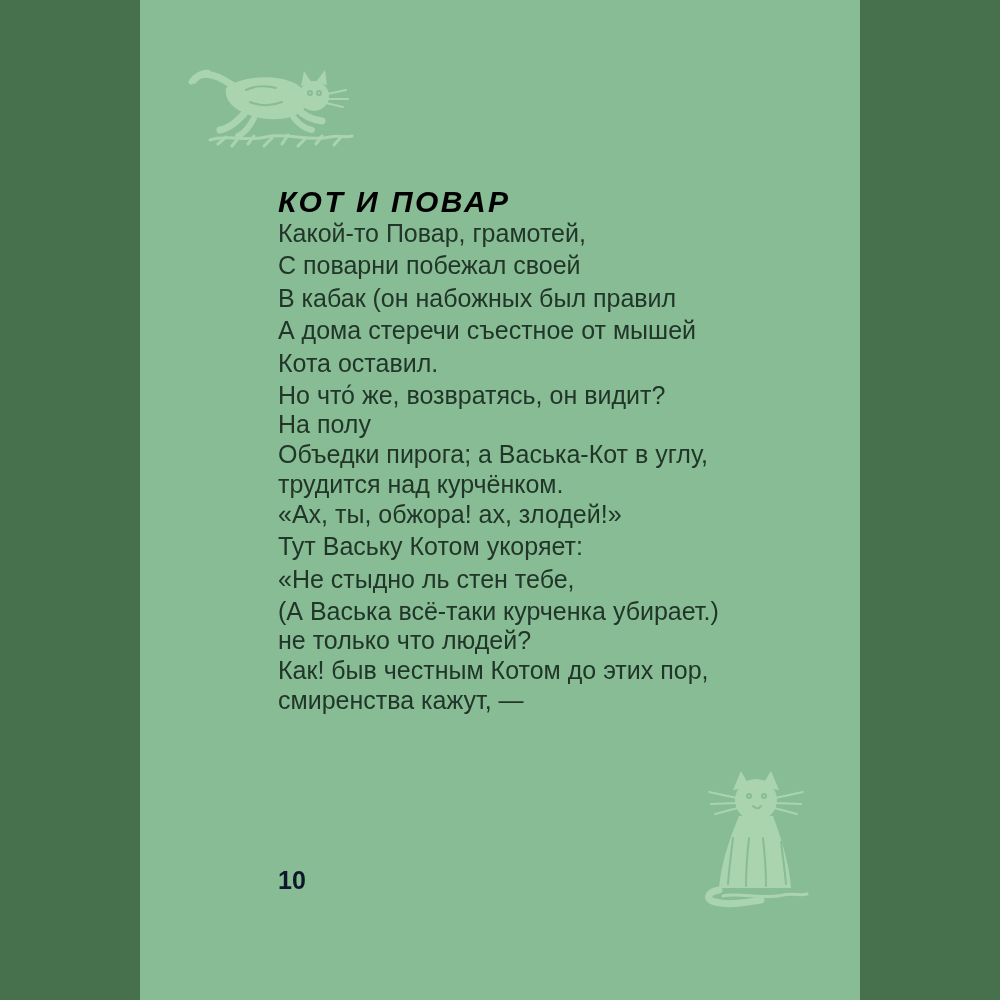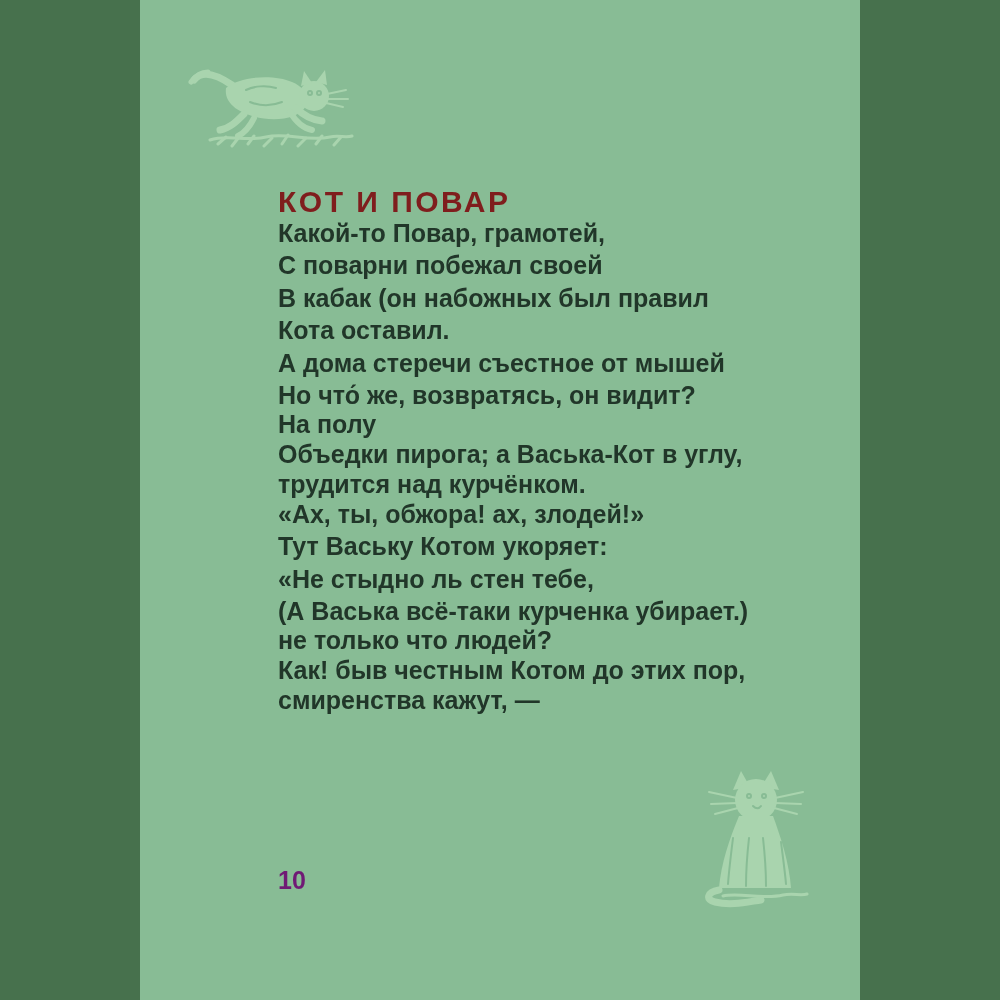--- a/index.html
+++ b/index.html
@@ -23,43 +23,43 @@
   }
   .cat-bottom {
     position: absolute; left: 703px; top: 768px;
     width: 112px; height: 145px;
   }
 
   .page-title {
     position: absolute; left: 278px; top: 165px;
     font-size: 30px; font-weight: 800;
     letter-spacing: 2.5px;
-    color: #7f1d1d;
+    color: #000000;
     white-space: nowrap;
+    font-style: italic;
   }
   .poem {
     position: absolute; left: 278px; top: 217px;
     width: 468px;
     font-size: 25px;
     color: #213629;
   }
   .poem .line {
     line-height: 32.4px;
     white-space: nowrap;
     text-align: left;
-    font-weight: bold;
   }
   .poem .line.right {
     text-align: left;
     line-height: 27px;
   }
   .page-number {
     position: absolute; left: 278px; top: 866px;
     font-size: 25px; font-weight: 700;
-    color: #701a75;
+    color: #0f172a;
   }
 </style>
 </head>
 <body>
 
 <div class="band left"></div>
 <div class="band right"></div>
 
 <svg class="cat-top" viewBox="0 0 168 92" xmlns="http://www.w3.org/2000/svg">
   <g fill="none" stroke="#a9d4ae" stroke-linecap="round">
@@ -132,22 +132,22 @@
   <path d="M20,128 C36,124 60,132 80,127 C90,125 98,128 104,126" fill="none" stroke="#a9d4ae" stroke-width="3" stroke-linecap="round"></path>
 </svg>
 
 <h1 class="page-title">КОТ И ПОВАР</h1>
 
 <div class="poem">
   <div>
       <div class="line">Какой-то Повар, грамотей,</div>
       <div class="line">С поварни побежал своей</div>
       <div class="line">В кабак (он набожных был правил</div>
+      <div class="line">А дома стеречи съестное от мышей</div>
       <div class="line">Кота оставил.</div>
-      <div class="line">А дома стеречи съестное от мышей</div>
       <div class="line">Но что́ же, возвратясь, он видит?</div>
       <div class="line right">На полу</div>
       <div class="line">Объедки пирога; а Васька-Кот в углу,</div>
       <div class="line right">трудится над курчёнком.</div>
       <div class="line">«Ах, ты, обжора! ах, злодей!»</div>
       <div class="line">Тут Ваську Котом укоряет:</div>
       <div class="line">«Не стыдно ль стен тебе,</div>
       <div class="line">(А Васька всё-таки курченка убирает.)</div>
       <div class="line right">не только что людей?</div>
       <div class="line">Как! быв честным Котом до этих пор,</div>

